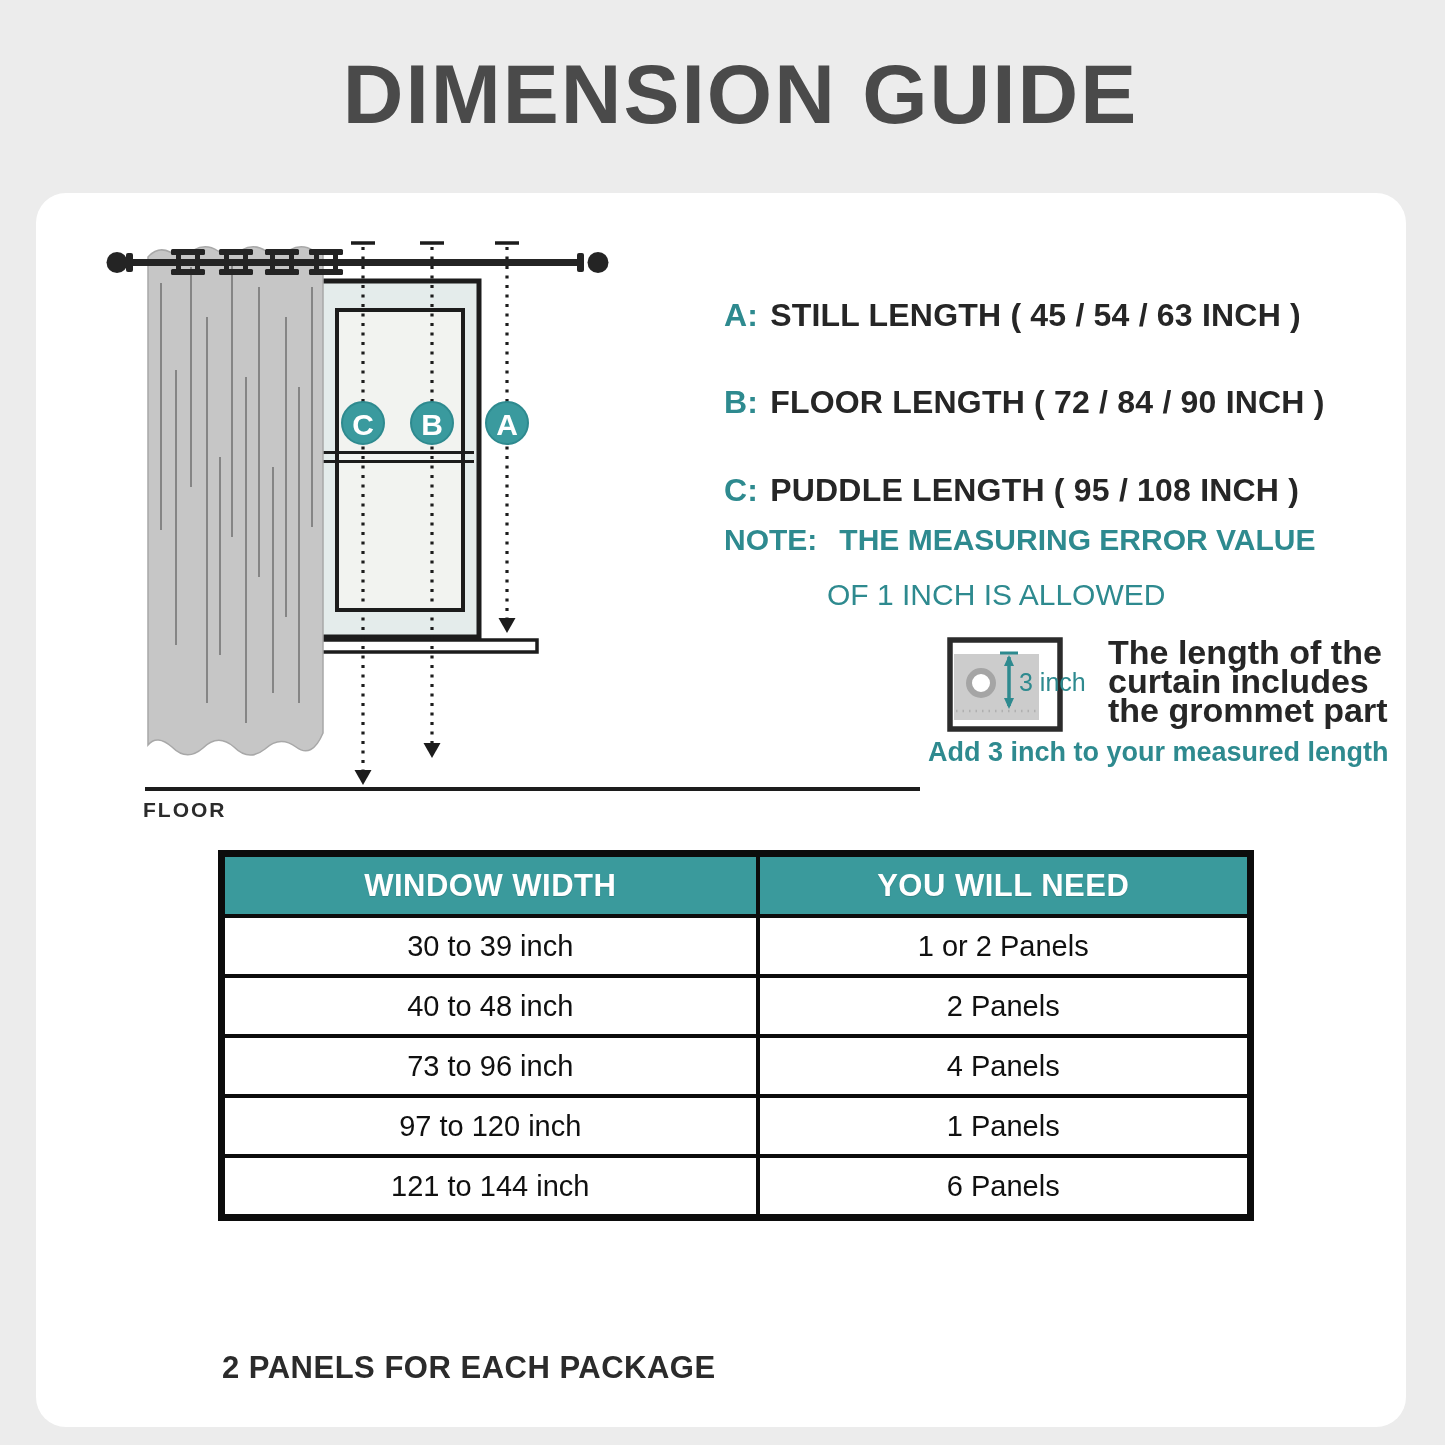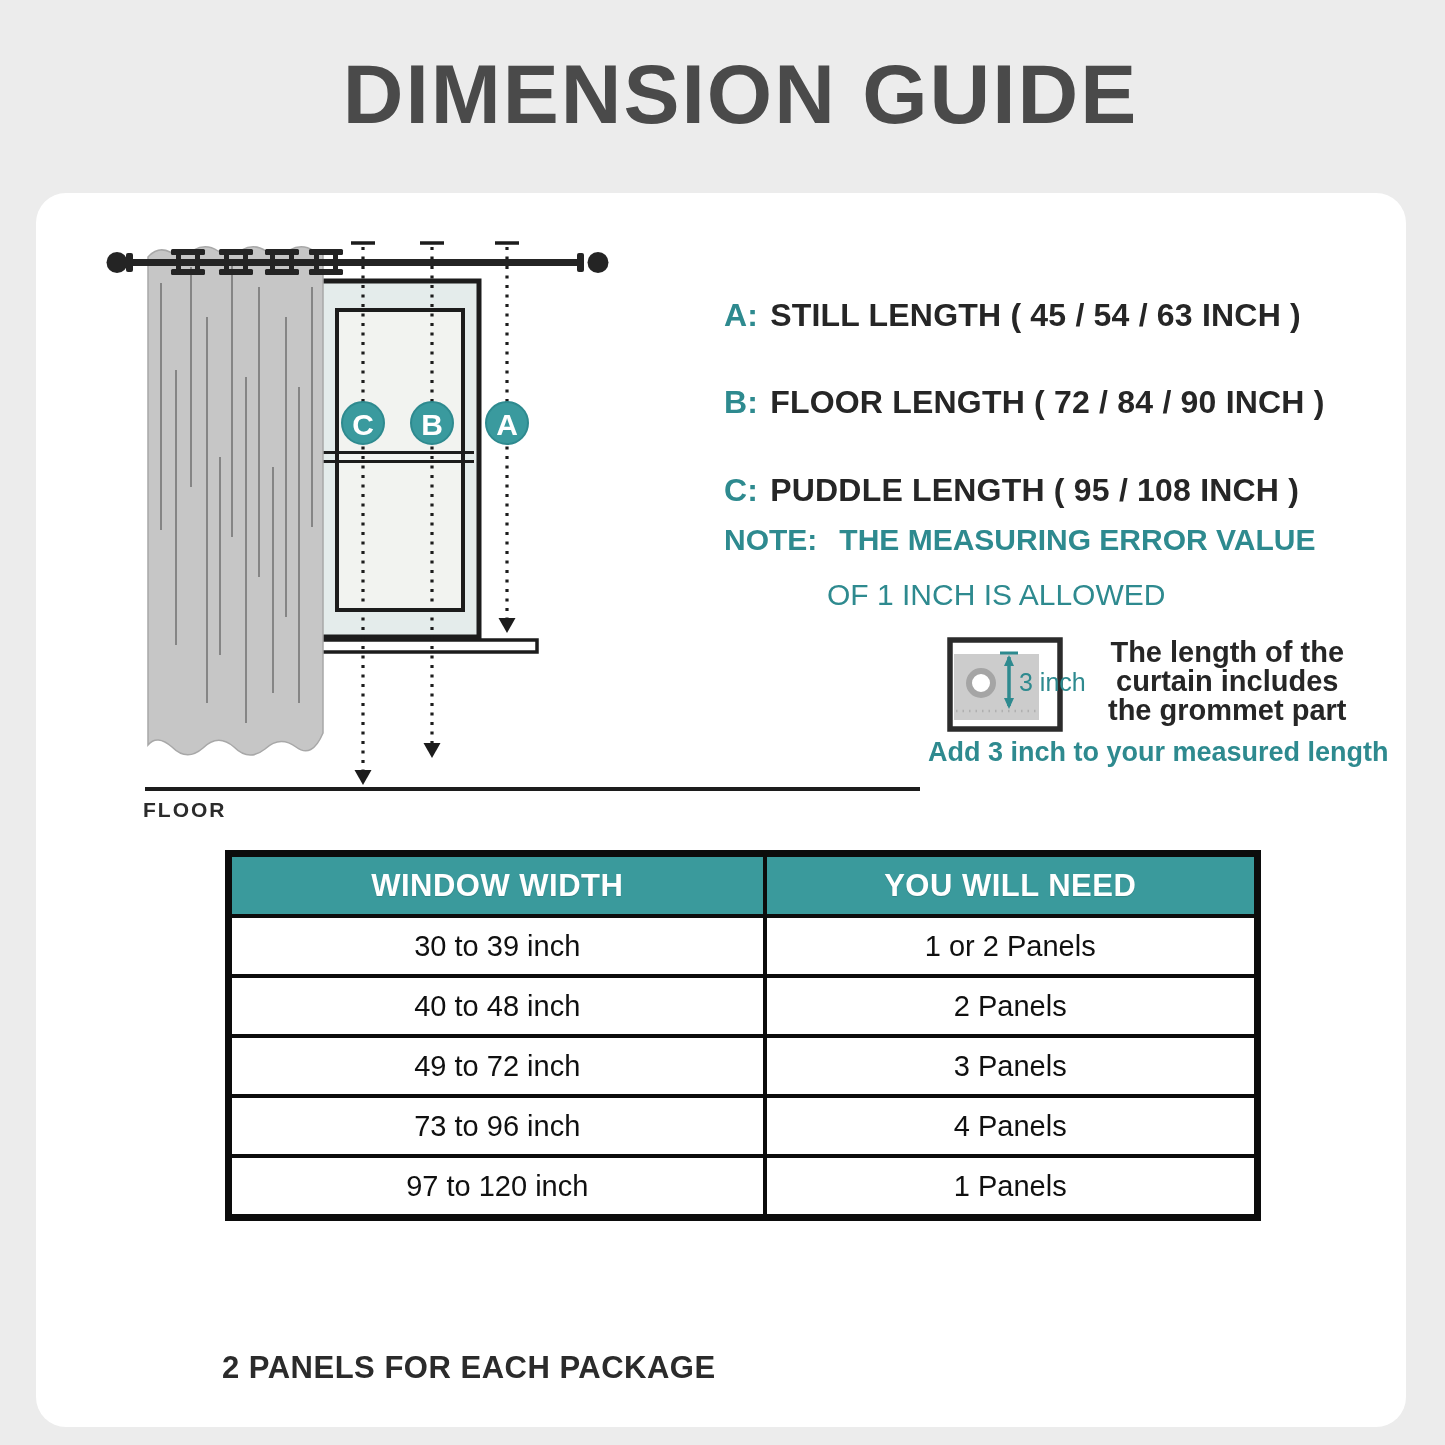--- a/index.html
+++ b/index.html
@@ -8,23 +8,23 @@
   .card{position:absolute;left:36px;top:193px;width:1370px;height:1234px;background:#ffffff;border-radius:30px;}
   .title{position:absolute;left:18px;top:52px;width:1445px;text-align:center;font-size:84px;font-weight:800;
          color:#4a4a4a;letter-spacing:2px;line-height:1;}
   .diagram-svg{position:absolute;left:60px;top:225px;}
   .spec-line{position:absolute;left:724px;font-size:32px;font-weight:600;color:#262626;white-space:nowrap;letter-spacing:0.2px;}
   .spec-letter{color:#2e8a8f;margin-right:12px;}
   .note-line1{position:absolute;left:724px;top:523px;font-size:30px;font-weight:600;color:#2e8a8f;white-space:nowrap;}
   .note-label{margin-right:22px;}
   .note-line2{position:absolute;left:827px;top:578px;font-size:30px;font-weight:400;color:#2e8a8f;white-space:nowrap;}
   .grommet-svg{position:absolute;left:946px;top:634px;}
-  .grommet-desc{position:absolute;left:1108px;top:638px;font-size:29px;line-height:29px;font-weight:600;color:#262626;white-space:nowrap;text-align:center;}
+  .grommet-desc{position:absolute;left:1108px;top:638px;font-size:34px;line-height:29px;font-weight:600;color:#262626;white-space:nowrap;}
   .grommet-tip{position:absolute;left:928px;top:737px;font-size:27px;font-weight:600;color:#2e8a8f;white-space:nowrap;}
-  .size-table{position:absolute;left:225px;top:850px;width:1036px;border-collapse:collapse;table-layout:fixed;}
+  .size-table{position:absolute;left:218px;top:850px;width:1036px;border-collapse:collapse;table-layout:fixed;}
   .size-table th,.size-table td{border:4px solid #0c0c0c;text-align:center;padding:0;}
   .size-table{border:7px solid #0c0c0c;}
   .size-table th{background:#3a9a9c;color:#ffffff;font-size:31px;font-weight:bold;height:57px;letter-spacing:0.5px;
                  text-shadow:0 1px 1px rgba(0,0,0,0.15);}
   .size-table td{background:#ffffff;color:#101010;font-size:29px;font-weight:500;height:56px;}
   .col-left{width:536px;}
   .table-footer{position:absolute;left:222px;top:1350px;font-size:31px;font-weight:700;color:#2b2b2b;letter-spacing:0.5px;white-space:nowrap;text-align:center;}
 </style>
 </head>
 <body>
@@ -188,29 +188,29 @@
     <tbody>
       <tr>
         <td>30 to 39 inch</td>
         <td>1 or 2 Panels</td>
       </tr>
       <tr>
         <td>40 to 48 inch</td>
         <td>2 Panels</td>
       </tr>
       <tr>
-        <td>49 to 72 inch</td>
-        <td>3 Panels</td>
-      </tr>
-      <tr>
         <td>73 to 96 inch</td>
         <td>4 Panels</td>
       </tr>
       <tr>
         <td>97 to 120 inch</td>
         <td>1 Panels</td>
       </tr>
+      <tr>
+        <td>121 to 144 inch</td>
+        <td>6 Panels</td>
+      </tr>
     </tbody>
   </table>
 
   <div class="table-footer">2 PANELS FOR EACH PACKAGE</div>
 
 </div>
 
 </body></html>

